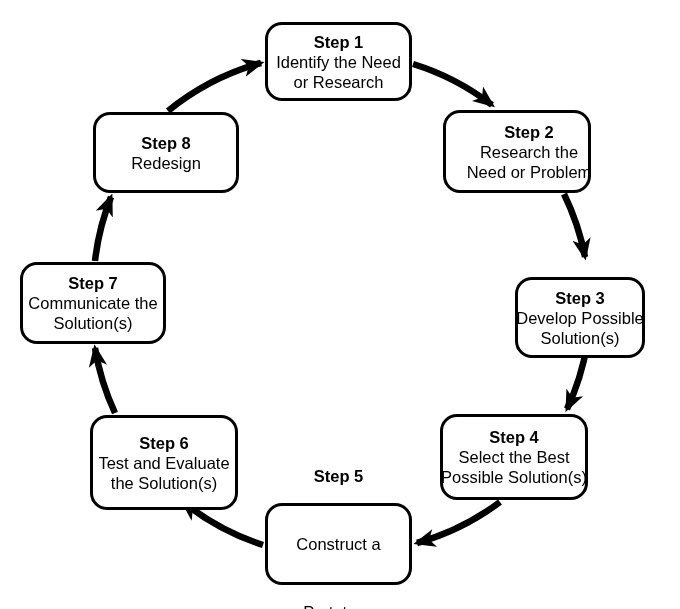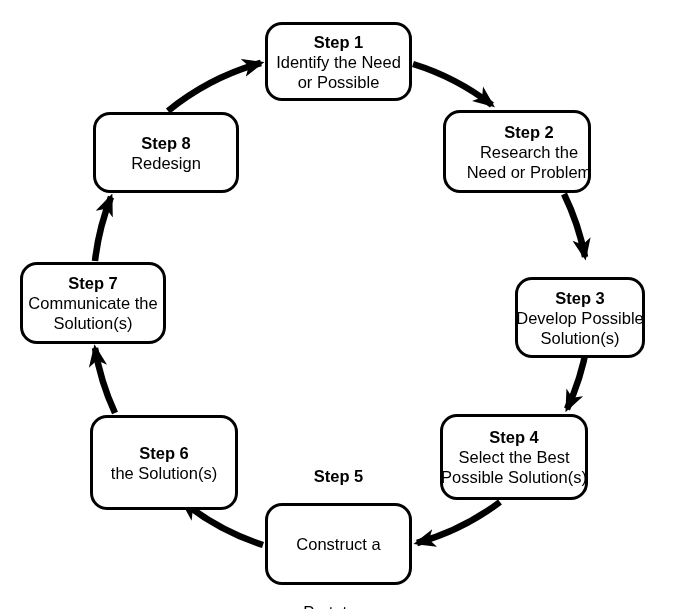--- a/index.html
+++ b/index.html
@@ -61,21 +61,21 @@
       <path d="M 263 545 A 252 252 0 0 1 183 502" marker-end="url(#ah)"></path>
       <path d="M 115 413 A 250 250 0 0 1 95 348" marker-end="url(#ah)"></path>
       <path d="M 95 261 A 250 250 0 0 1 111 197" marker-end="url(#ah)"></path>
       <path d="M 168 111 A 254 254 0 0 1 261 63" marker-end="url(#ah)"></path>
     </g>
   </svg>
 
   <div class="box b1">
     <div class="box-title">Step 1</div>
     <div class="line">Identify the Need</div>
-    <div class="line">or Possible</div>
+    <div class="line">or Research</div>
   </div>
 
   <div class="box b2">
     <div class="box-title">Step 2</div>
     <div class="line">Research the</div>
     <div class="line">Need or Problem</div>
   </div>
 
   <div class="box b3">
     <div class="box-title">Step 3</div>
@@ -90,20 +90,21 @@
   </div>
 
   <div class="box b5">
     <div class="box-title">Step 5</div>
     <div class="line">Construct a</div>
     <div class="line">Prototype</div>
   </div>
 
   <div class="box b6">
     <div class="box-title">Step 6</div>
+    <div class="line">Test and Evaluate</div>
     <div class="line">the Solution(s)</div>
   </div>
 
   <div class="box b7">
     <div class="box-title">Step 7</div>
     <div class="line">Communicate the</div>
     <div class="line">Solution(s)</div>
   </div>
 
   <div class="box b8">

